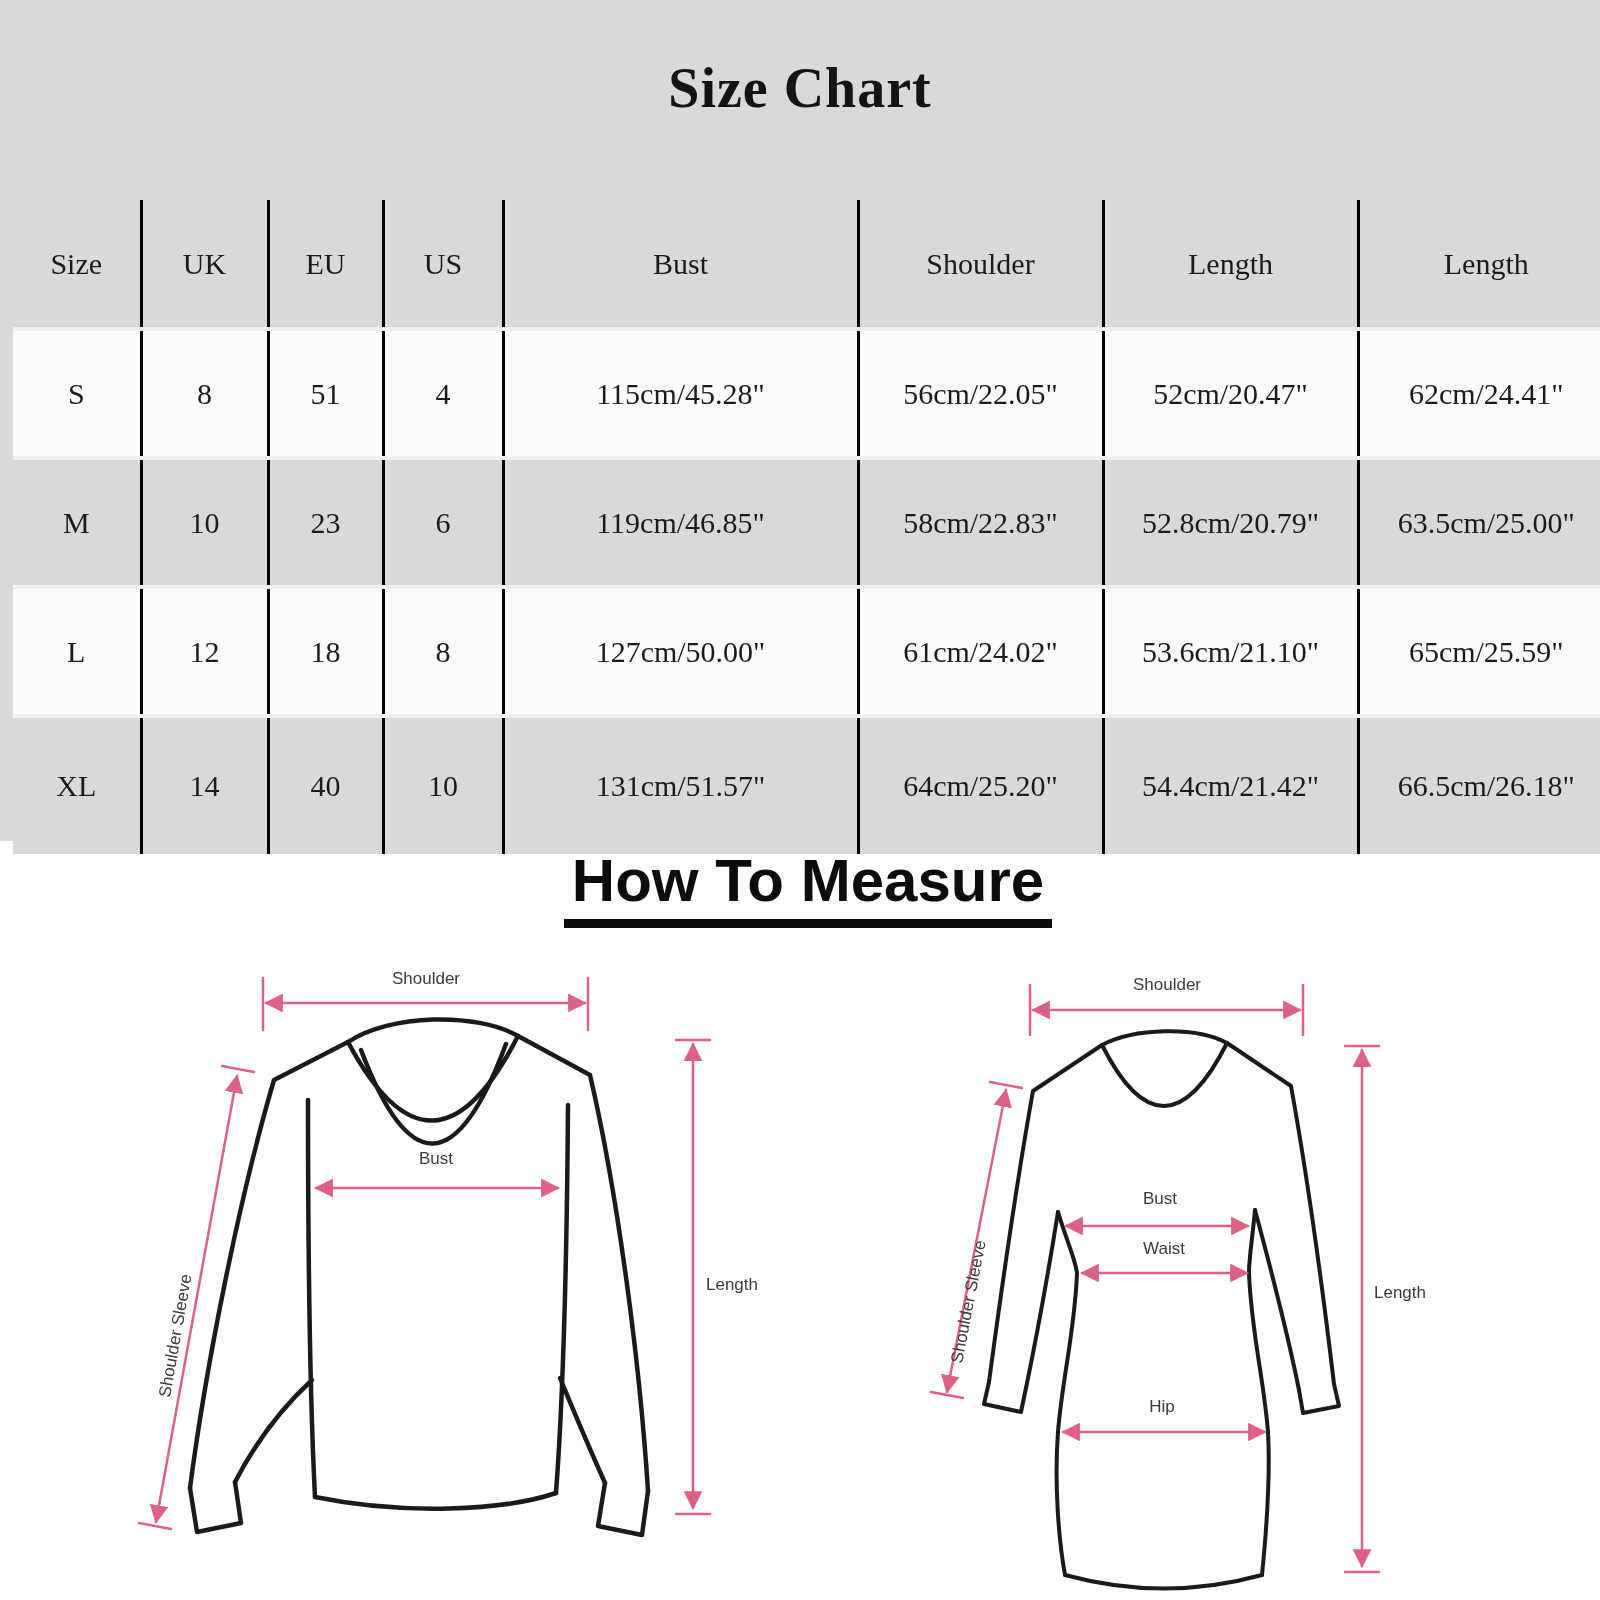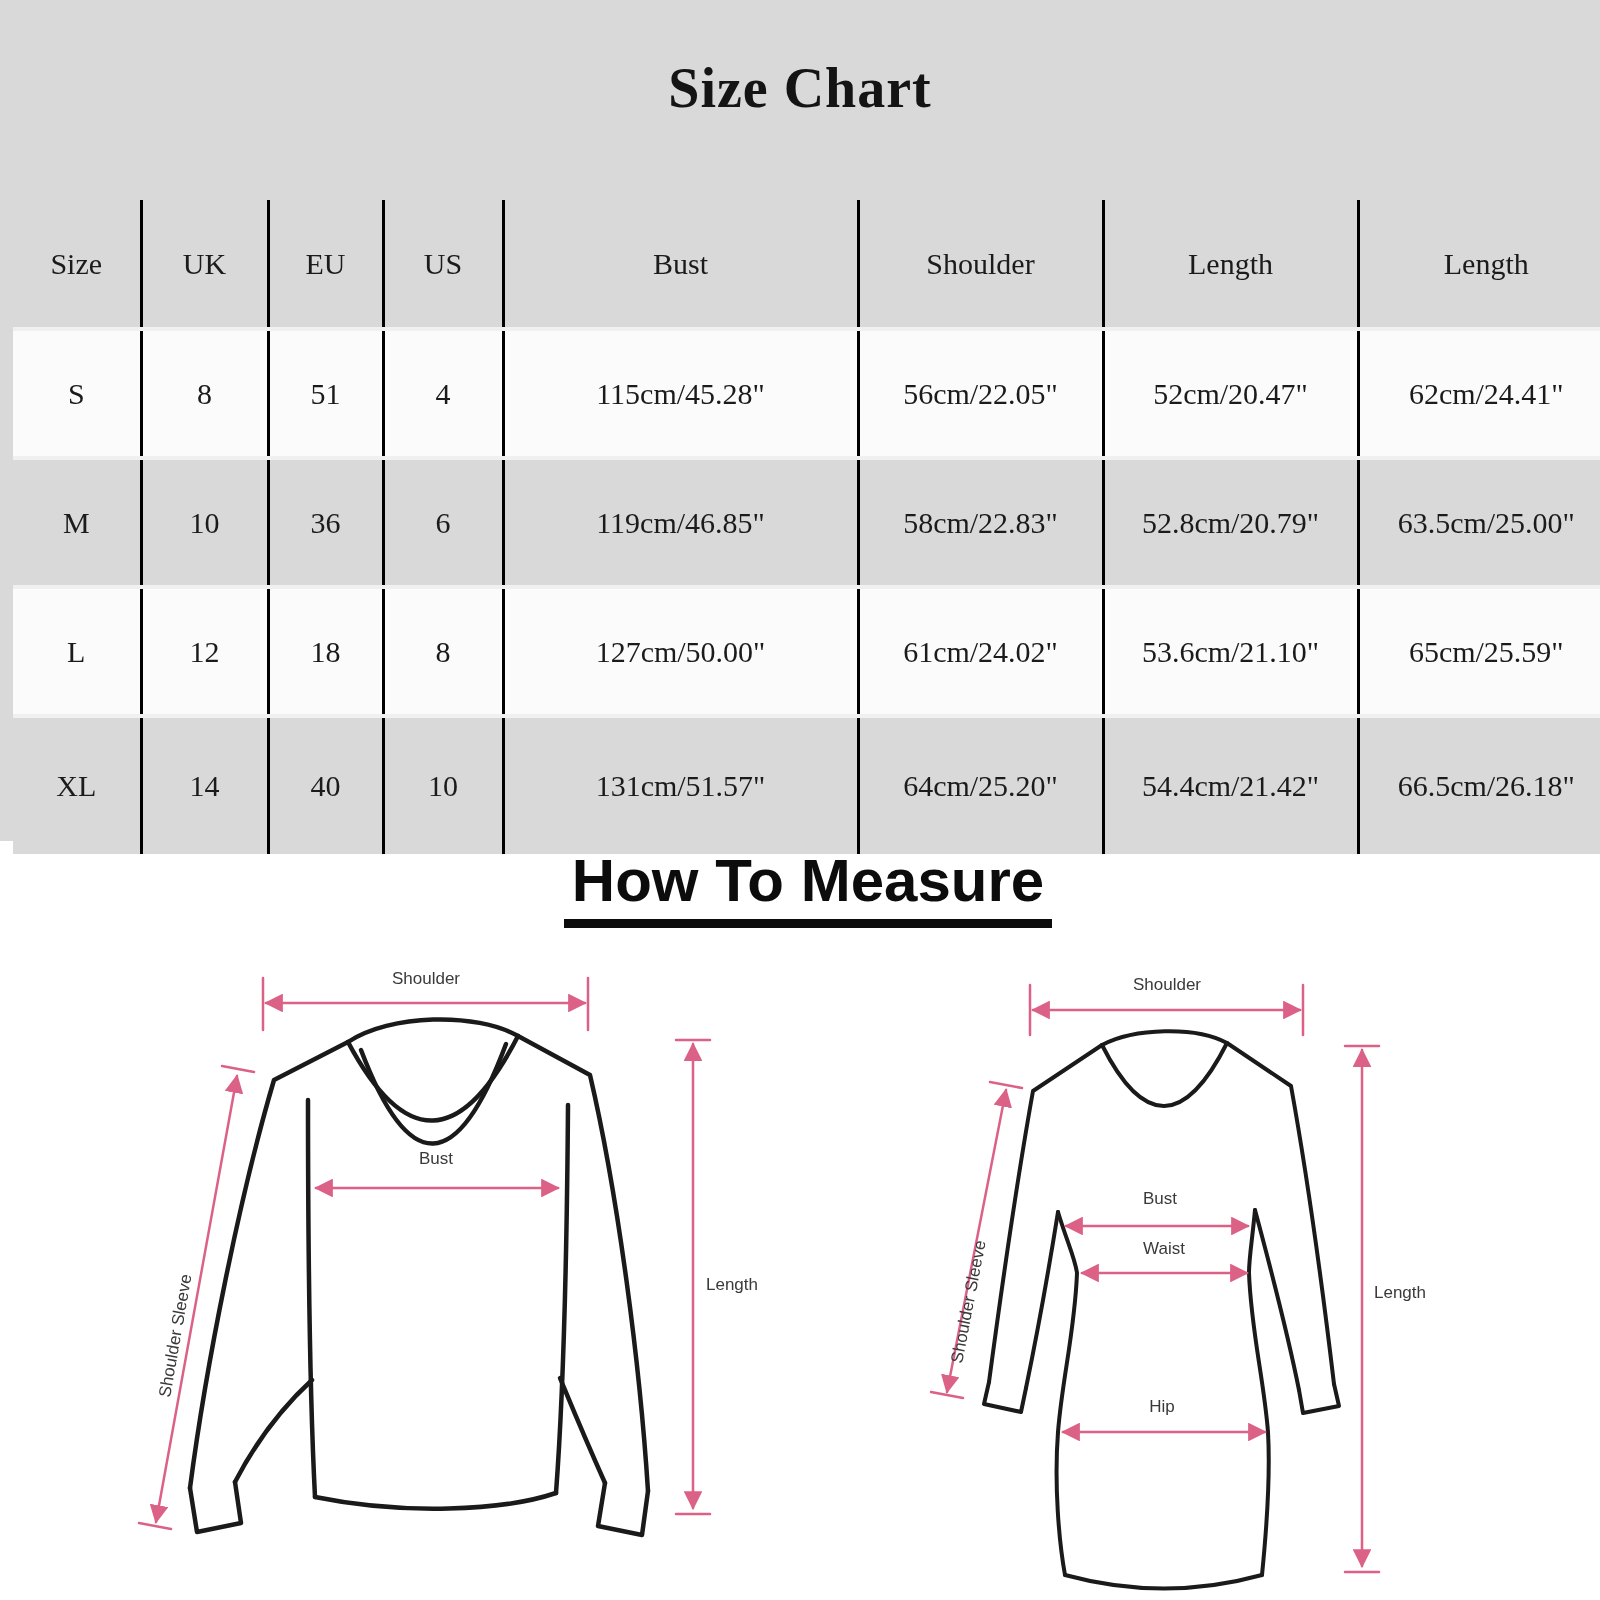--- a/index.html
+++ b/index.html
@@ -80,21 +80,21 @@
       <td>51</td>
       <td>4</td>
       <td>115cm/45.28"</td>
       <td>56cm/22.05"</td>
       <td>52cm/20.47"</td>
       <td>62cm/24.41"</td>
     </tr>
     <tr class="row-gray">
       <td>M</td>
       <td>10</td>
-      <td>36</td>
+      <td>23</td>
       <td>6</td>
       <td>119cm/46.85"</td>
       <td>58cm/22.83"</td>
       <td>52.8cm/20.79"</td>
       <td>63.5cm/25.00"</td>
     </tr>
     <tr class="row-light">
       <td>L</td>
       <td>12</td>
       <td>18</td>

